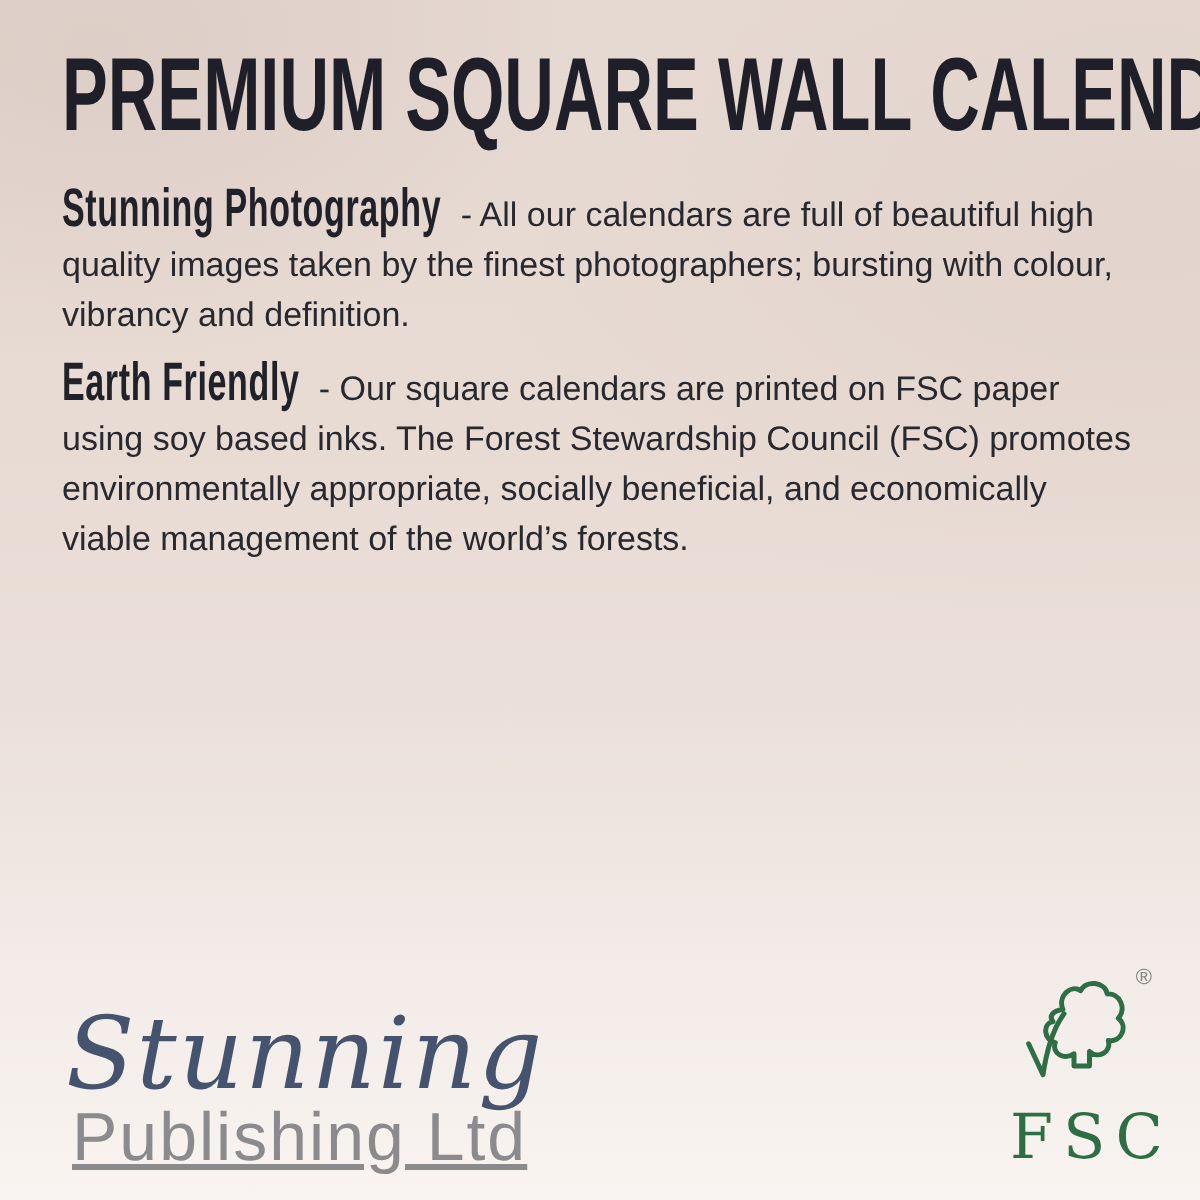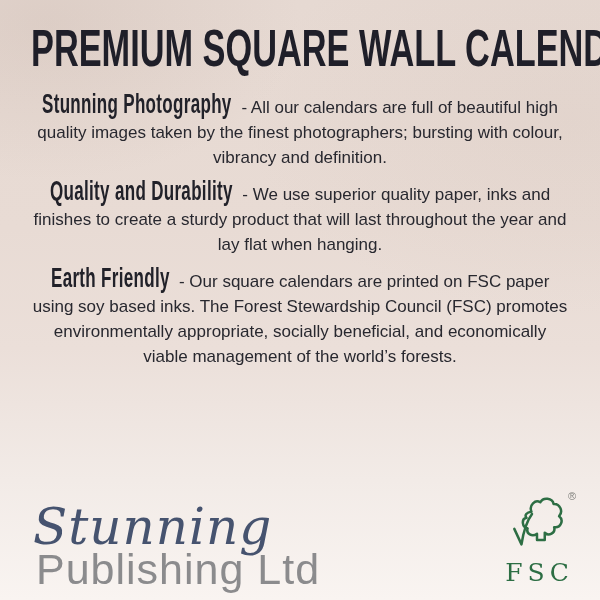--- a/index.html
+++ b/index.html
@@ -27,21 +27,20 @@
     letter-spacing: 0px;
     color: #1f1f29;
     white-space: nowrap;
   }
 
   .section {
     margin: 0 0 9px 0;
     font-size: 17px;
     line-height: 25px;
     color: #28282f;
-    text-align: center;
   }
 
   .feature-heading {
     font-size: 27px;
     font-weight: 700;
     color: #212129;
     letter-spacing: 0.5px;
     vertical-align: baseline;
   }
 
@@ -66,46 +65,47 @@
   .publisher { line-height: 1; }
   .publisher-name {
     font-family: "DejaVu Serif", serif;
     font-style: italic;
     font-size: 50px;
     line-height: 48px;
     color: #46536f;
     letter-spacing: 1px;
   }
   .publisher-sub {
-    font-size: 43px;
+    font-size: 34px;
     line-height: 36px;
     color: #8b8b8d;
     letter-spacing: 1px;
     margin-left: 3px;
+    text-decoration: underline;
   }
 
   .fsc-block {
     position: relative;
     width: 74px;
     text-align: center;
     padding-right: 2px;
   }
   .fsc-tree { display: block; margin: 0 auto; }
   .registered-mark {
     position: absolute;
     top: -4px;
     right: 0px;
     font-size: 11px;
     color: #80807c;
   }
   .fsc-label {
     display: block;
     margin-top: 2px;
     font-family: "DejaVu Serif", serif;
-    font-size: 25px;
+    font-size: 31px;
     letter-spacing: 5px;
     color: #2d6e44;
     text-indent: 5px;
   }
 </style>
 </head>
 <body>
 
 <div class="page">
   <div class="content">
@@ -113,24 +113,20 @@
     <h1 class="page-title">
       <span class="condensed" style="transform: scaleX(0.66); margin-right: -334.56px;">PREMIUM SQUARE WALL CALENDARS</span>
     </h1>
 
     <p class="section">
       <span class="feature-heading condensed" style="transform: scaleX(0.63); margin-right: -111.37px;">Stunning Photography</span>
       <span class="feature-body">- All our calendars are full of beautiful high quality images taken by the finest photographers; bursting with colour, vibrancy and definition.</span>
     </p>
 
 
-    <p class="section">
-      <span class="feature-heading condensed" style="transform: scaleX(0.63); margin-right: -107.3px;">Quality and Durability</span>
-      <span class="feature-body">- We use superior quality paper, inks and finishes to create a sturdy product that will last throughout the year and lay flat when hanging.</span>
-    </p>
 
 
     <p class="section">
       <span class="feature-heading condensed" style="transform: scaleX(0.63); margin-right: -69.93px;">Earth Friendly</span>
       <span class="feature-body">- Our square calendars are printed on FSC paper using soy based inks. The Forest Stewardship Council (FSC) promotes environmentally appropriate, socially beneficial, and economically viable management of the world’s forests.</span>
     </p>
 
   </div>
 
   <div class="footer">

